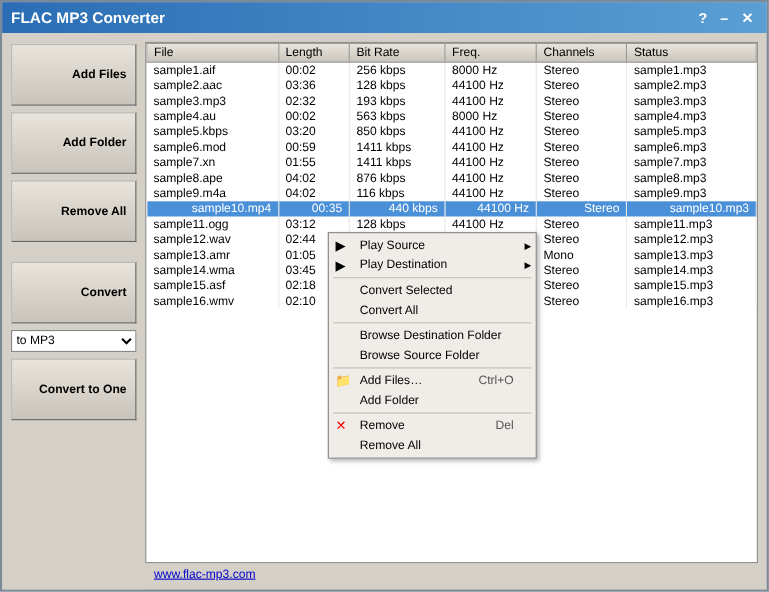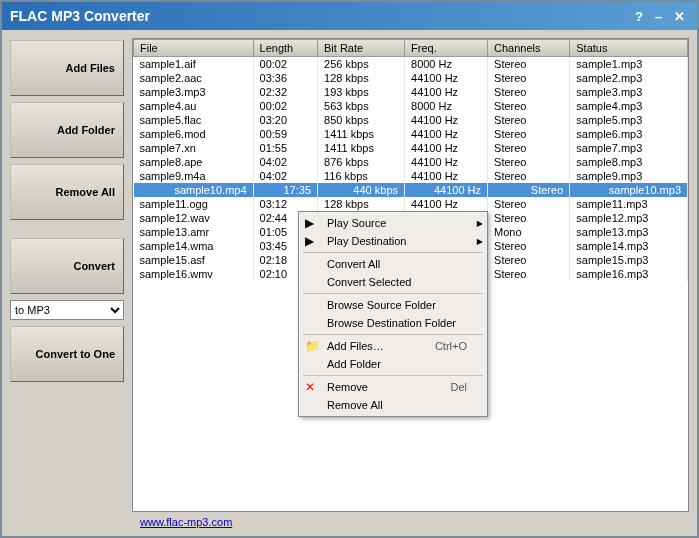--- a/index.html
+++ b/index.html
@@ -246,21 +246,21 @@
               </tr>
               <tr>
                 <td>sample4.au</td>
                 <td>00:02</td>
                 <td>563 kbps</td>
                 <td>8000 Hz</td>
                 <td>Stereo</td>
                 <td>sample4.mp3</td>
               </tr>
               <tr>
-                <td>sample5.flac</td>
+                <td>sample5.kbps</td>
                 <td>03:20</td>
                 <td>850 kbps</td>
                 <td>44100 Hz</td>
                 <td>Stereo</td>
                 <td>sample5.mp3</td>
               </tr>
               <tr>
                 <td>sample6.mod</td>
                 <td>00:59</td>
                 <td>1411 kbps</td>
@@ -287,21 +287,21 @@
               <tr>
                 <td>sample9.m4a</td>
                 <td>04:02</td>
                 <td>116 kbps</td>
                 <td>44100 Hz</td>
                 <td>Stereo</td>
                 <td>sample9.mp3</td>
               </tr>
               <tr class="selected">
                 <td>sample10.mp4</td>
-                <td>17:35</td>
+                <td>00:35</td>
                 <td>440 kbps</td>
                 <td>44100 Hz</td>
                 <td>Stereo</td>
                 <td>sample10.mp3</td>
               </tr>
               <tr>
                 <td>sample11.ogg</td>
                 <td>03:12</td>
                 <td>128 kbps</td>
                 <td>44100 Hz</td>
@@ -355,31 +355,31 @@
         <div class="ctx-item has-arrow">
               <span class="ctx-icon">▶</span>
               <span>Play Source</span>
             </div>
             <div class="ctx-item has-arrow">
               <span class="ctx-icon">▶</span>
               <span>Play Destination</span>
             </div>
             <hr class="ctx-separator">
             <div class="ctx-item">
+              <span>Convert Selected</span>
+            </div>
+            <div class="ctx-item">
               <span>Convert All</span>
             </div>
-            <div class="ctx-item">
-              <span>Convert Selected</span>
-            </div>
             <hr class="ctx-separator">
             <div class="ctx-item">
+              <span>Browse Destination Folder</span>
+            </div>
+            <div class="ctx-item">
               <span>Browse Source Folder</span>
-            </div>
-            <div class="ctx-item">
-              <span>Browse Destination Folder</span>
             </div>
             <hr class="ctx-separator">
             <div class="ctx-item">
               <span class="ctx-icon">📁</span>
               <span>Add Files…</span>
               <span class="ctx-shortcut">Ctrl+O</span>
             </div>
             <div class="ctx-item">
               <span>Add Folder</span>
             </div>

